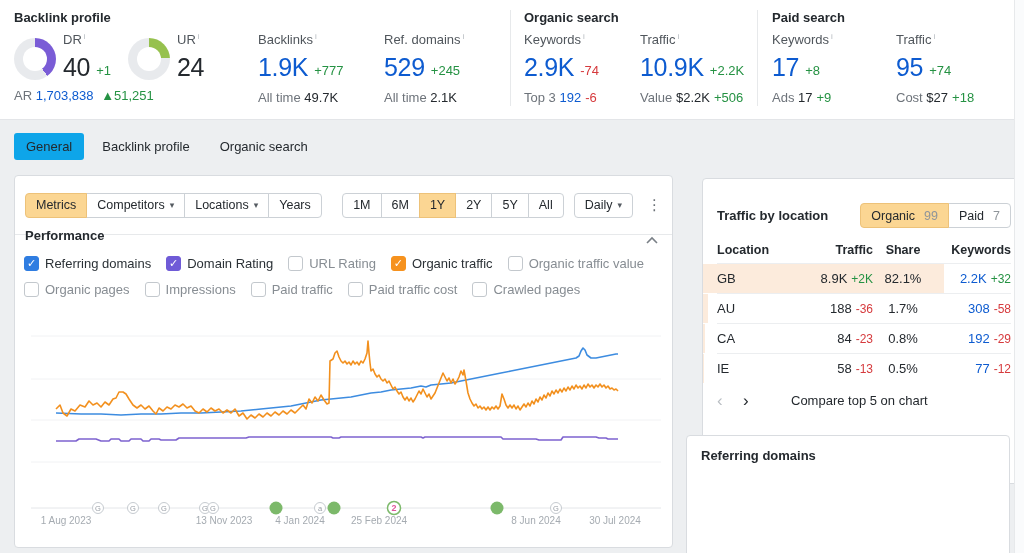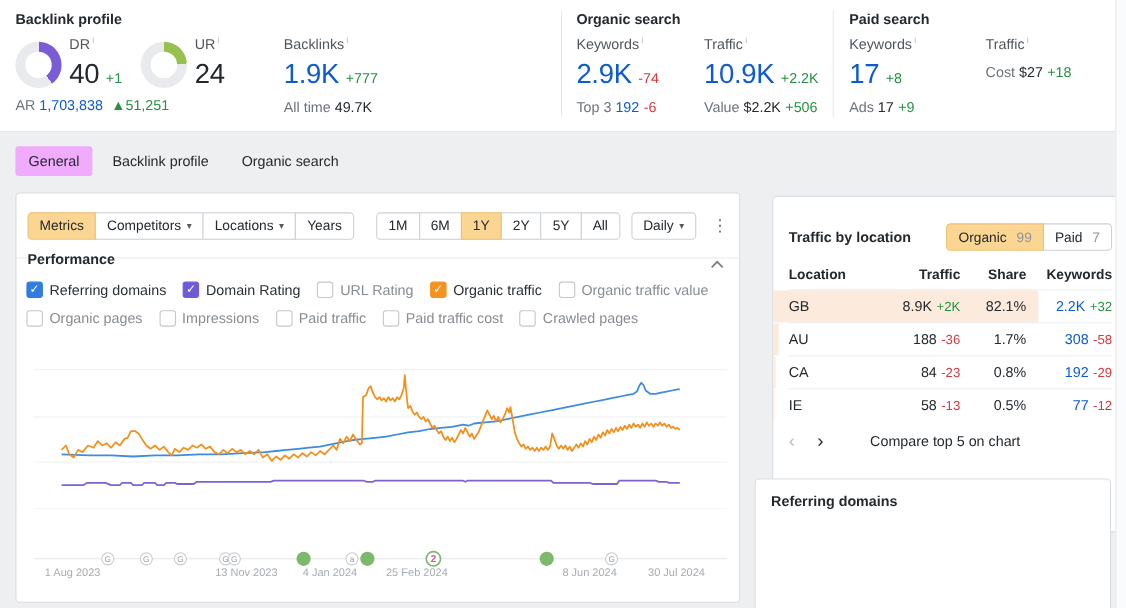--- a/index.html
+++ b/index.html
@@ -24,21 +24,21 @@
   .ssub { margin-top:9px; font-size:13px; color:#6d737a; }
   .ssub .dk { color:#24292e; } .ssub .bl { color:#0d5bd0; }
   .ssub .delta { margin-left:4px; padding-bottom:0; }
   .donut { position:absolute; top:38px; width:42px; height:42px; border-radius:50%; }
   .donut::after { content:""; position:absolute; inset:9px; background:#fff; border-radius:50%; }
   .arline { position:absolute; left:14px; top:88px; font-size:13px; color:#6d737a; }
   .arline .bl { color:#0d5bd0; } .arline .delta { margin-left:4px; }
   
   .tabbar { position:absolute; left:14px; top:133px; display:flex; gap:6px; }
   .tab { padding:6px 12px; font-size:13px; color:#24292e; border-radius:3px; cursor:pointer; }
-  .tab.active { background:#f0abfc; }
+  .tab.active { background:#0ea5e9; }
   
   .card { position:absolute; background:#fff; border:1px solid #d9dce0; border-radius:4px; }
   #card-main { left:14px; top:175px; width:659px; height:373px; }
   #card-loc  { left:702px; top:178px; width:324px; height:306px; padding:24px 14px; }
   #card-ref  { left:686px; top:435px; width:324px; height:150px; padding:12px 14px; }
   
   .toolbar { position:absolute; left:0; top:0; width:100%; height:59px; border-bottom:1px solid #e7e9eb; display:flex; align-items:center; padding:0 10px; }
   .btngroup { display:inline-flex; }
   .btn { height:25px; padding:0 10px; display:inline-flex; align-items:center; gap:5px; background:#fff; border:1px solid #ccd1d6; font-size:12.5px; color:#24292e; cursor:pointer; }
   .btngroup .btn + .btn { margin-left:-1px; }
@@ -67,21 +67,21 @@
   .panel-title { font-size:13px; font-weight:bold; }
   .seg { margin-left:auto; display:inline-flex; }
   .seg .btn .cnt { color:#8f959a; margin-left:4px; }
   .loc-table { margin-top:9px; }
   .lrow { position:relative; display:flex; align-items:center; height:30px; border-top:1px solid #eceef0; font-size:13px; }
   .lrow.lhead { height:26px; border-top:none; font-weight:bold; font-size:12.5px; }
   .lbar { position:absolute; left:-14px; top:0; bottom:0; background:#fcebdc; }
   .lc { position:relative; z-index:1; }
   .lc.name { flex:1; }
   .lc.traf { width:86px; text-align:right; }
-  .lc.share { width:60px; text-align:right; }
+  .lc.share { width:60px; text-align:center; }
   .lc.kw { width:78px; text-align:right; }
   .sm { font-size:12px; margin-left:4px; }
   .bl { color:#0d5bd0; }
   .pager { margin-top:9px; display:flex; align-items:center; font-size:13px; }
   .pg { width:26px; font-size:17px; line-height:17px; cursor:pointer; color:#24292e; }
   .pg.dis { color:#b9bec3; }
   .cmp { margin-left:22px; cursor:pointer; }
   
   .rrow { position:relative; display:flex; align-items:center; height:30px; border-bottom:1px solid #eceef0; font-size:13px; margin-top:0; }
   .rbar { position:absolute; left:-14px; top:1px; bottom:1px; background:#dcebfb; }
@@ -124,20 +124,28 @@
 
   <div class="stat" style="left:258px">
     <div class="slabel"><span>Backlinks</span><sup class="info">i</sup></div>
     <div class="srow">
         <span class="big">1.9K</span>
         <span class="delta pos">+777</span>
       </div>
     <div class="ssub"><span>All time</span> <span class="dk">49.7K</span></div>
   </div>
 
+  <div class="stat" style="left:384px">
+    <div class="slabel"><span>Ref. domains</span><sup class="info">i</sup></div>
+    <div class="srow">
+        <span class="big">529</span>
+        <span class="delta pos">+245</span>
+      </div>
+    <div class="ssub"><span>All time</span> <span class="dk">2.1K</span></div>
+  </div>
 
   <div class="vdiv" style="left:510px"></div>
   <div class="band-title" style="left:524px">Organic search</div>
 
   <div class="stat" style="left:524px">
     <div class="slabel"><span>Keywords</span><sup class="info">i</sup></div>
     <div class="srow">
         <span class="big">2.9K</span>
         <span class="delta neg">-74</span>
       </div>
@@ -160,20 +168,24 @@
     <div class="slabel"><span>Keywords</span><sup class="info">i</sup></div>
     <div class="srow">
         <span class="big">17</span>
         <span class="delta pos">+8</span>
       </div>
     <div class="ssub"><span>Ads</span> <span class="dk">17</span><span class="delta pos">+9</span></div>
   </div>
 
   <div class="stat" style="left:896px">
     <div class="slabel"><span>Traffic</span><sup class="info">i</sup></div>
+    <div class="srow">
+        <span class="big">95</span>
+        <span class="delta pos">+74</span>
+      </div>
     <div class="ssub"><span>Cost</span> <span class="dk">$27</span><span class="delta pos">+18</span></div>
   </div>
 </div>
 
 <div class="tabbar">
   <div class="tab active">General</div>
   <div class="tab">Backlink profile</div>
   <div class="tab">Organic search</div>
 </div>
 

